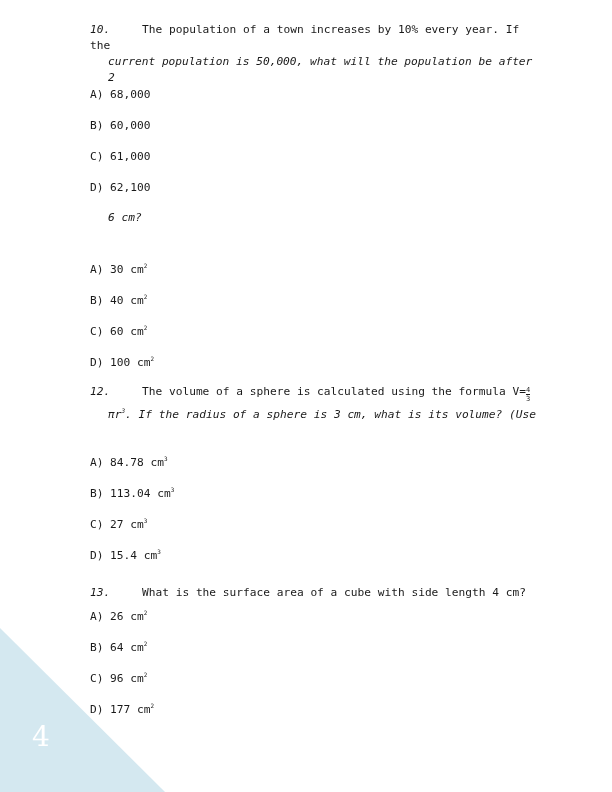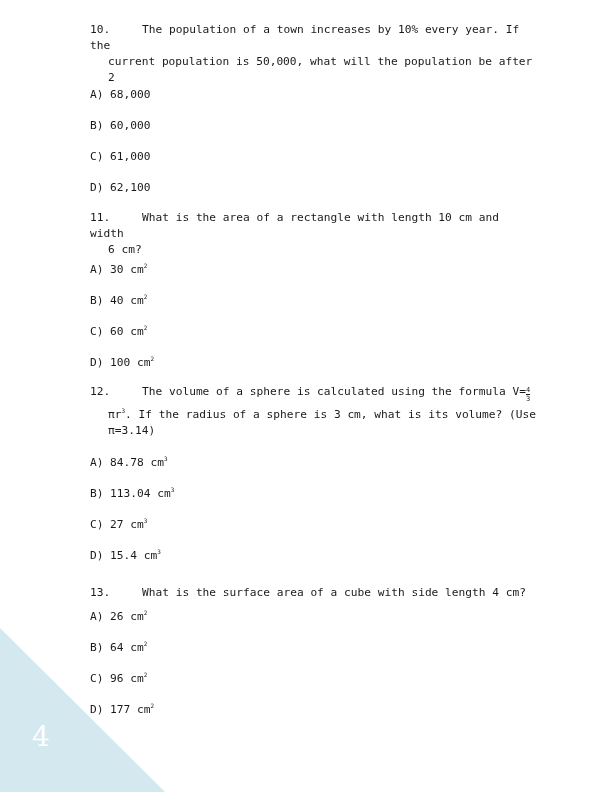--- a/index.html
+++ b/index.html
@@ -13,22 +13,22 @@
       position: absolute; left: 0; bottom: 0; width: 0; height: 0;
       border-bottom: 164px solid #d4e8f0;
       border-right: 165px solid transparent;
     }
     .page-num {
       position: absolute; left: 32px; top: 720px;
       font-family: "DejaVu Serif", "Liberation Serif", serif;
       font-size: 28px; color: #ffffff;
     }
     .q { position: absolute; left: 90px; width: 446px; font-size: 11.2px; line-height: 16px; }
-    .q .num { display: inline-block; width: 52px; }
-    .q .cont { padding-left: 18px; }
+    .q .num { display: inline-block; width: 52px; font-style: italic; }
+    .q .cont { padding-left: 18px; font-style: italic; }
     .opt { position: absolute; left: 90px; font-size: 11.2px; line-height: 14px; }
     .opt .lbl { display: inline-block; width: 20px; }
     sup { font-size: 6px; vertical-align: 5px; }
     .frac { display: inline-block; vertical-align: -6px; text-align: center; font-size: 7px; line-height: 8px; }
   </style>
 </head>
 <body>
 
 <div class="corner"></div>
 <div class="page-num">4</div>
@@ -36,32 +36,30 @@
 <div class="q" style="top:22px">
   <div><span class="num">10.</span><span>The population of a town increases by 10% every year. If the</span></div>
   <div class="cont">current population is 50,000, what will the population be after 2</div>
 </div>
 <div class="opt" style="top:88px"><span class="lbl">A)</span><span>68,000</span></div>
 <div class="opt" style="top:119px"><span class="lbl">B)</span><span>60,000</span></div>
 <div class="opt" style="top:150px"><span class="lbl">C)</span><span>61,000</span></div>
 <div class="opt" style="top:181px"><span class="lbl">D)</span><span>62,100</span></div>
 
 <div class="q" style="top:210px">
-  <div><span class="num">11.</span><span>What is the area of a rectangle with length 10 cm and width</span></div>
   <div class="cont">6 cm?</div>
 </div>
 <div class="opt" style="top:259px"><span class="lbl">A)</span><span>30 cm</span><sup>2</sup></div>
 <div class="opt" style="top:290px"><span class="lbl">B)</span><span>40 cm</span><sup>2</sup></div>
 <div class="opt" style="top:321px"><span class="lbl">C)</span><span>60 cm</span><sup>2</sup></div>
 <div class="opt" style="top:352px"><span class="lbl">D)</span><span>100 cm</span><sup>2</sup></div>
 
 <div class="q" style="top:384px">
   <div><span class="num">12.</span><span>The volume of a sphere is calculated using the formula V=</span><span class="frac"><span style="display:block;border-bottom:1px solid #1a1a1a">4</span><span style="display:block">3</span></span></div>
   <div class="cont"><span>πr</span><sup>3</sup><span>. If the radius of a sphere is 3 cm, what is its volume? (Use</span></div>
-  <div class="cont">π=3.14)</div>
 </div>
 <div class="opt" style="top:452px"><span class="lbl">A)</span><span>84.78 cm</span><sup>3</sup></div>
 <div class="opt" style="top:483px"><span class="lbl">B)</span><span>113.04 cm</span><sup>3</sup></div>
 <div class="opt" style="top:514px"><span class="lbl">C)</span><span>27 cm</span><sup>3</sup></div>
 <div class="opt" style="top:545px"><span class="lbl">D)</span><span>15.4 cm</span><sup>3</sup></div>
 
 <div class="q" style="top:585px">
   <div><span class="num">13.</span><span>What is the surface area of a cube with side length 4 cm?</span></div>
 </div>
 <div class="opt" style="top:606px"><span class="lbl">A)</span><span>26 cm</span><sup>2</sup></div>

